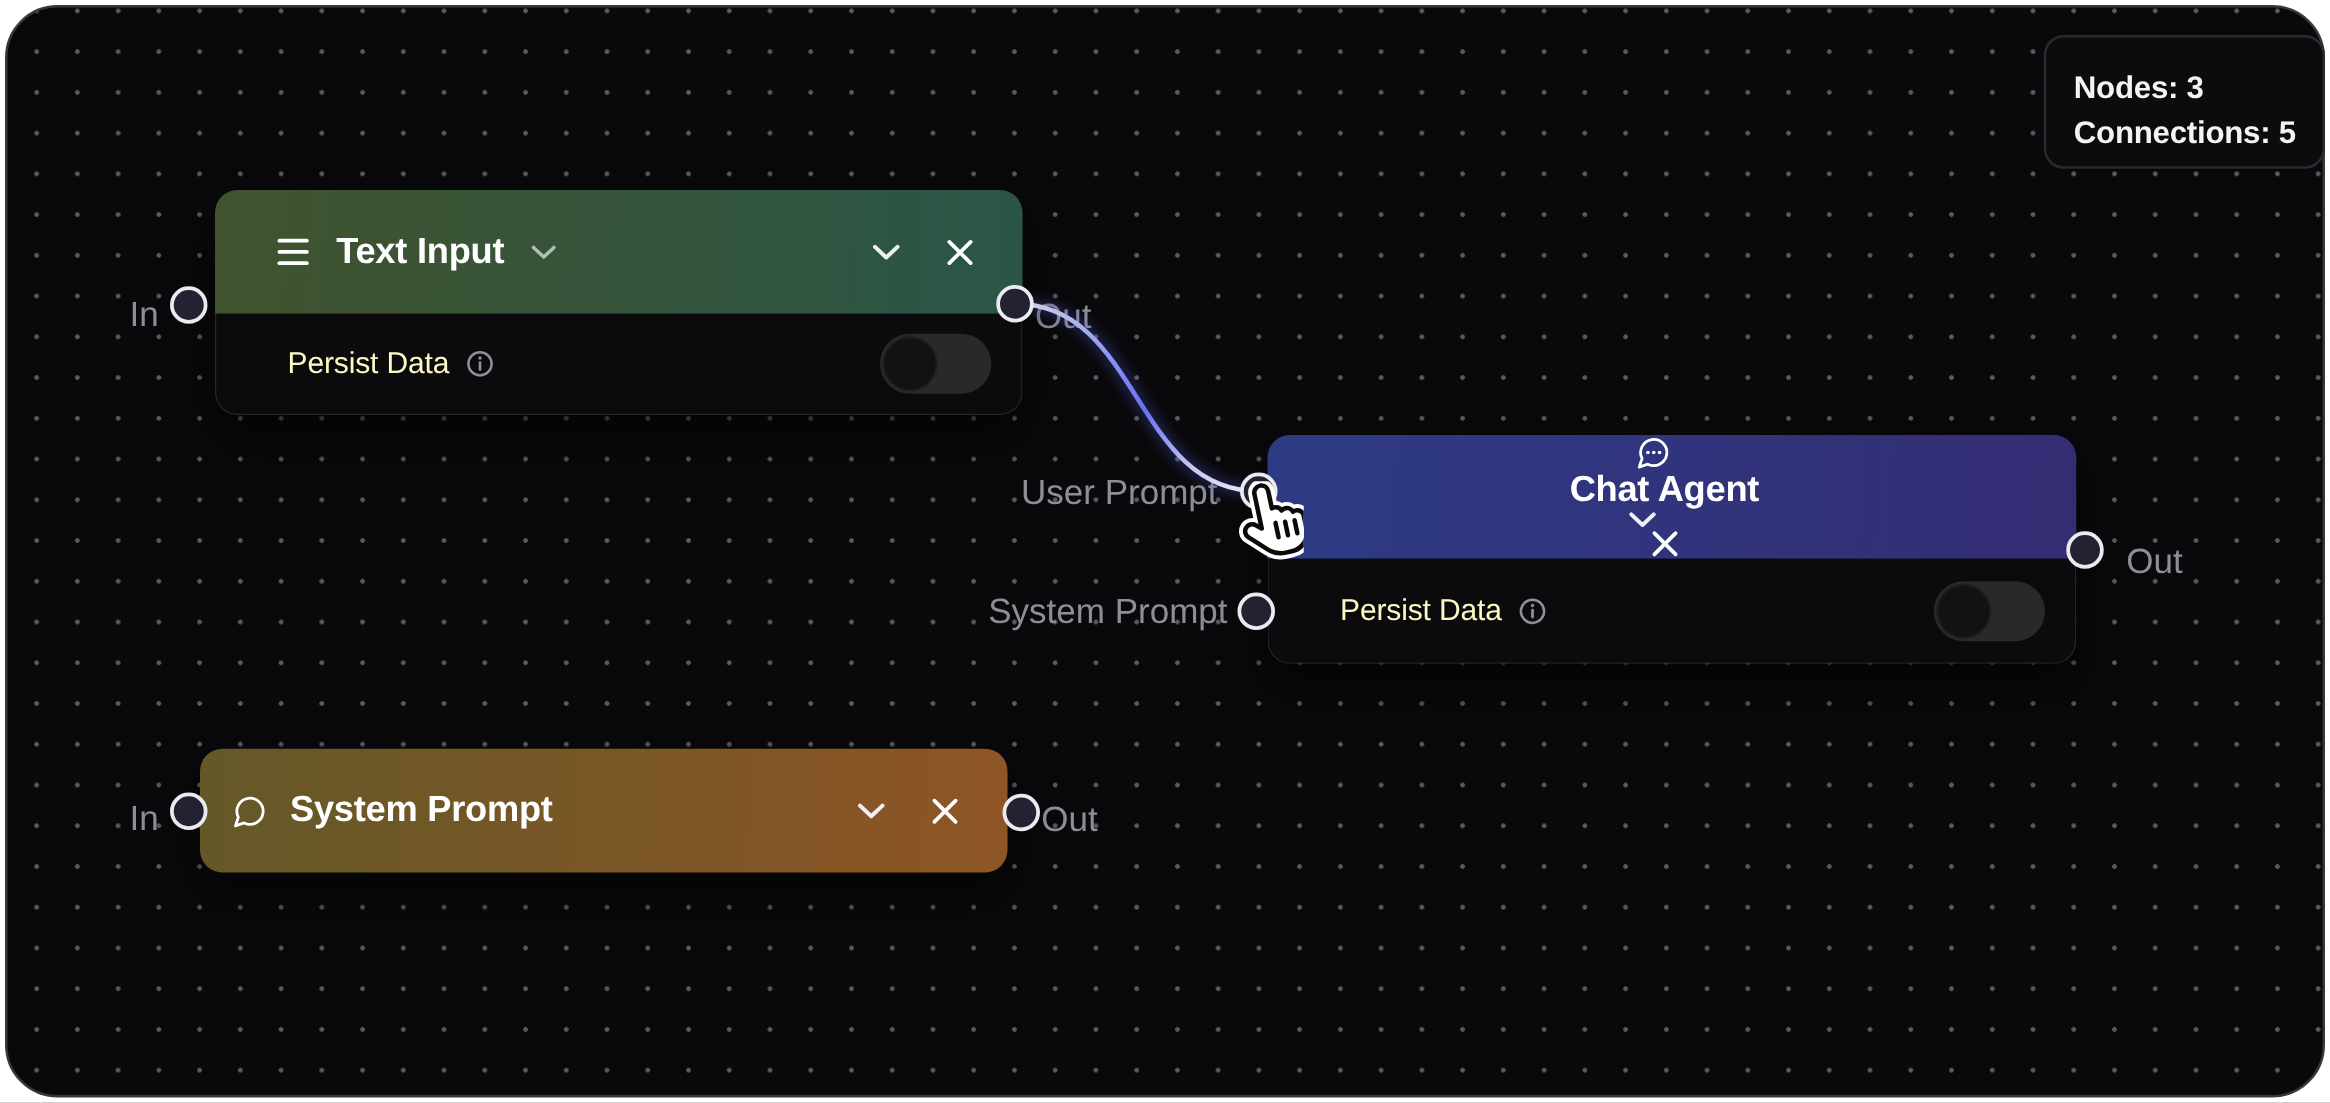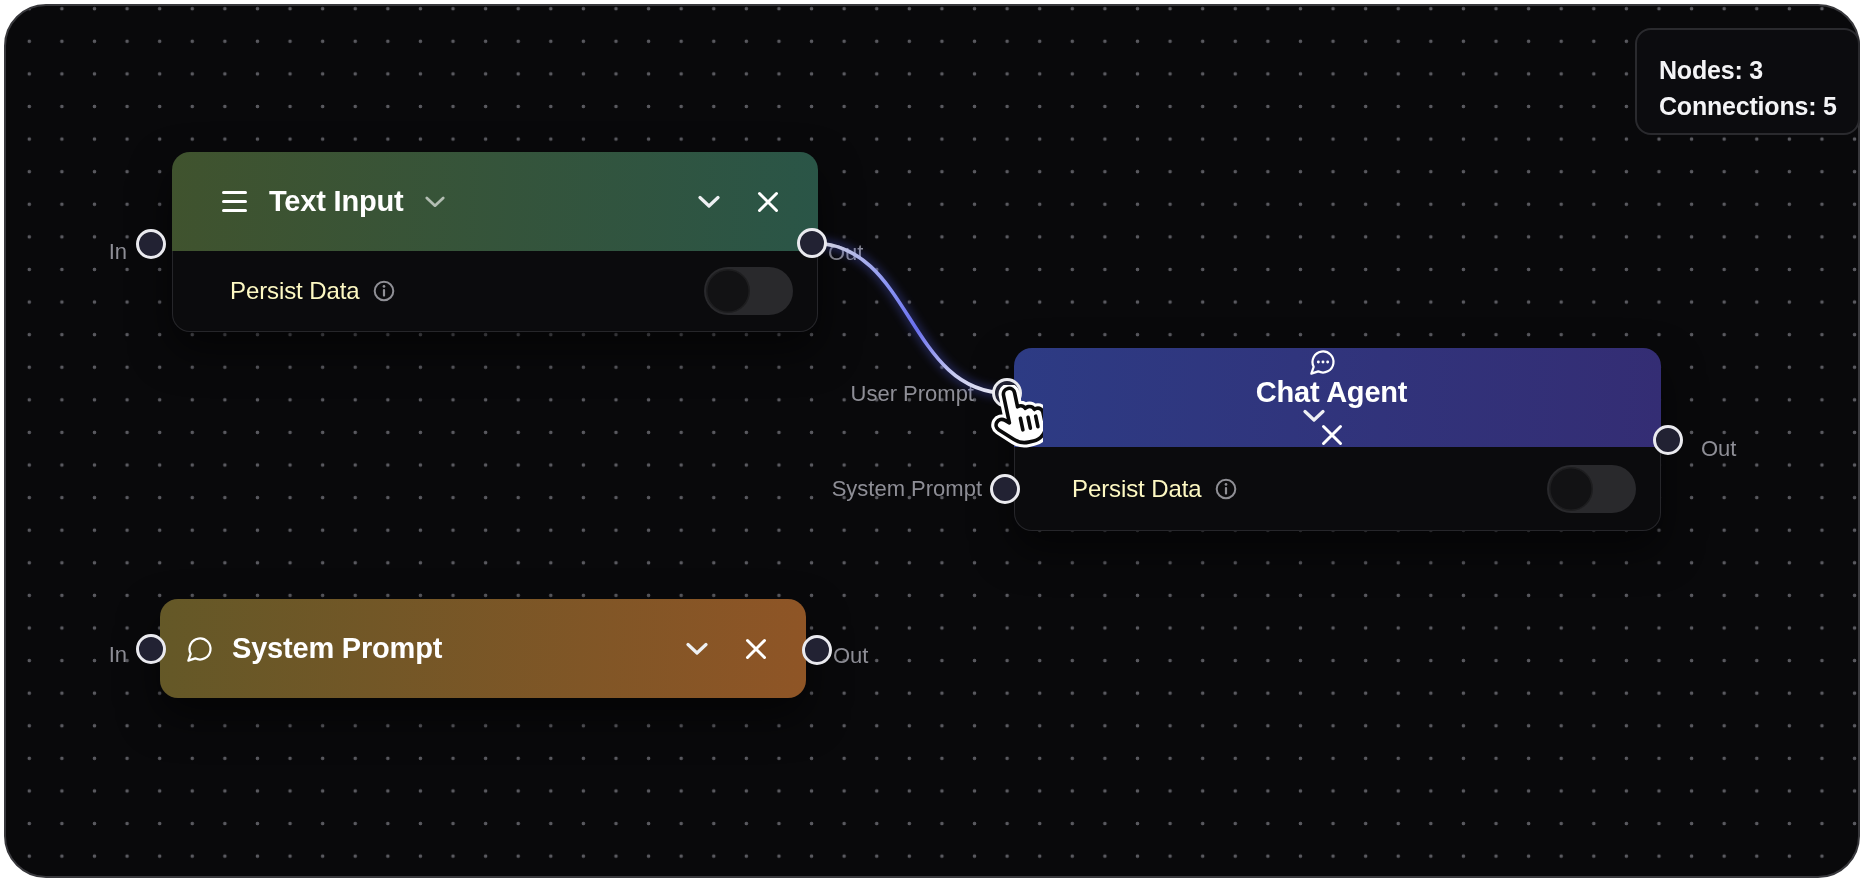--- a/index.html
+++ b/index.html
@@ -34,21 +34,21 @@
   .hdr-chevron{margin-right:36px;cursor:pointer;}
   .hdr-close{cursor:pointer;}
   .info-icon{margin-left:12px;}
   
   .toggle{margin-left:auto;width:89px;height:48px;border-radius:24px;background:#29292c;position:relative;flex:0 0 auto;}
   .toggle .knob{position:absolute;left:2px;top:2px;width:44px;height:44px;border-radius:50%;
     background:#121214;box-shadow:inset 0 0 0 1.5px rgba(255,255,255,0.05);}
   
   .port{position:absolute;width:30px;height:30px;border-radius:50%;background:#222233;
     border:3px solid #eaeaef;box-sizing:border-box;transform:translate(-50%,-50%);z-index:6;}
-  .port-label{position:absolute;font-size:22px;color:#8e8e96;white-space:nowrap;z-index:3;}
+  .port-label{position:absolute;font-size:28px;color:#8e8e96;white-space:nowrap;z-index:3;}
   .pl-left{transform:translateY(-50%);}
   .pl-right{transform:translate(-100%,-50%);}
   .conn-svg{position:absolute;inset:0;z-index:5;pointer-events:none;}
   .cursor-svg{position:absolute;left:987px;top:385px;z-index:10;pointer-events:none;}
 </style>
 </head>
 <body>
 
 <div class="stage">
   <div class="canvas-bg"></div>

